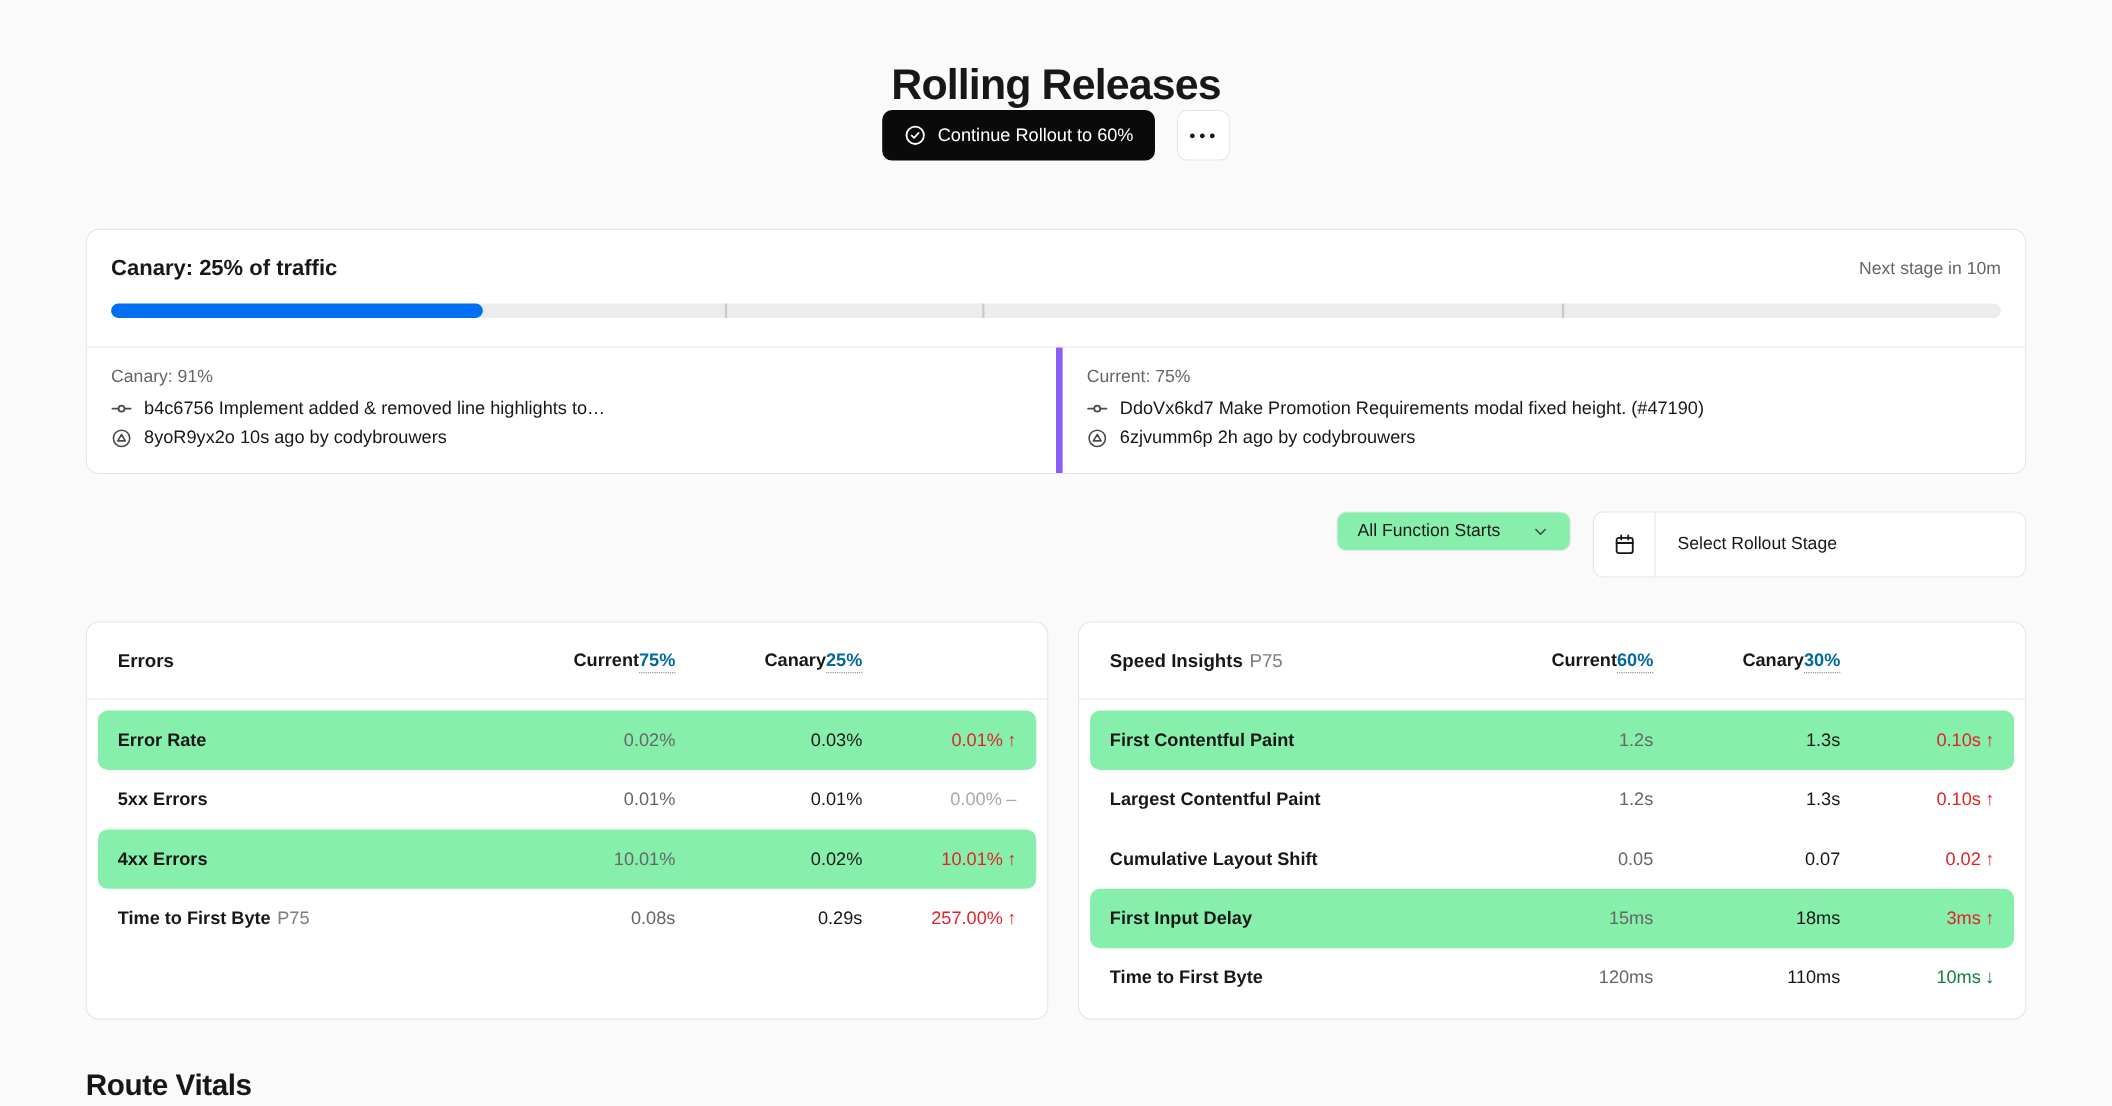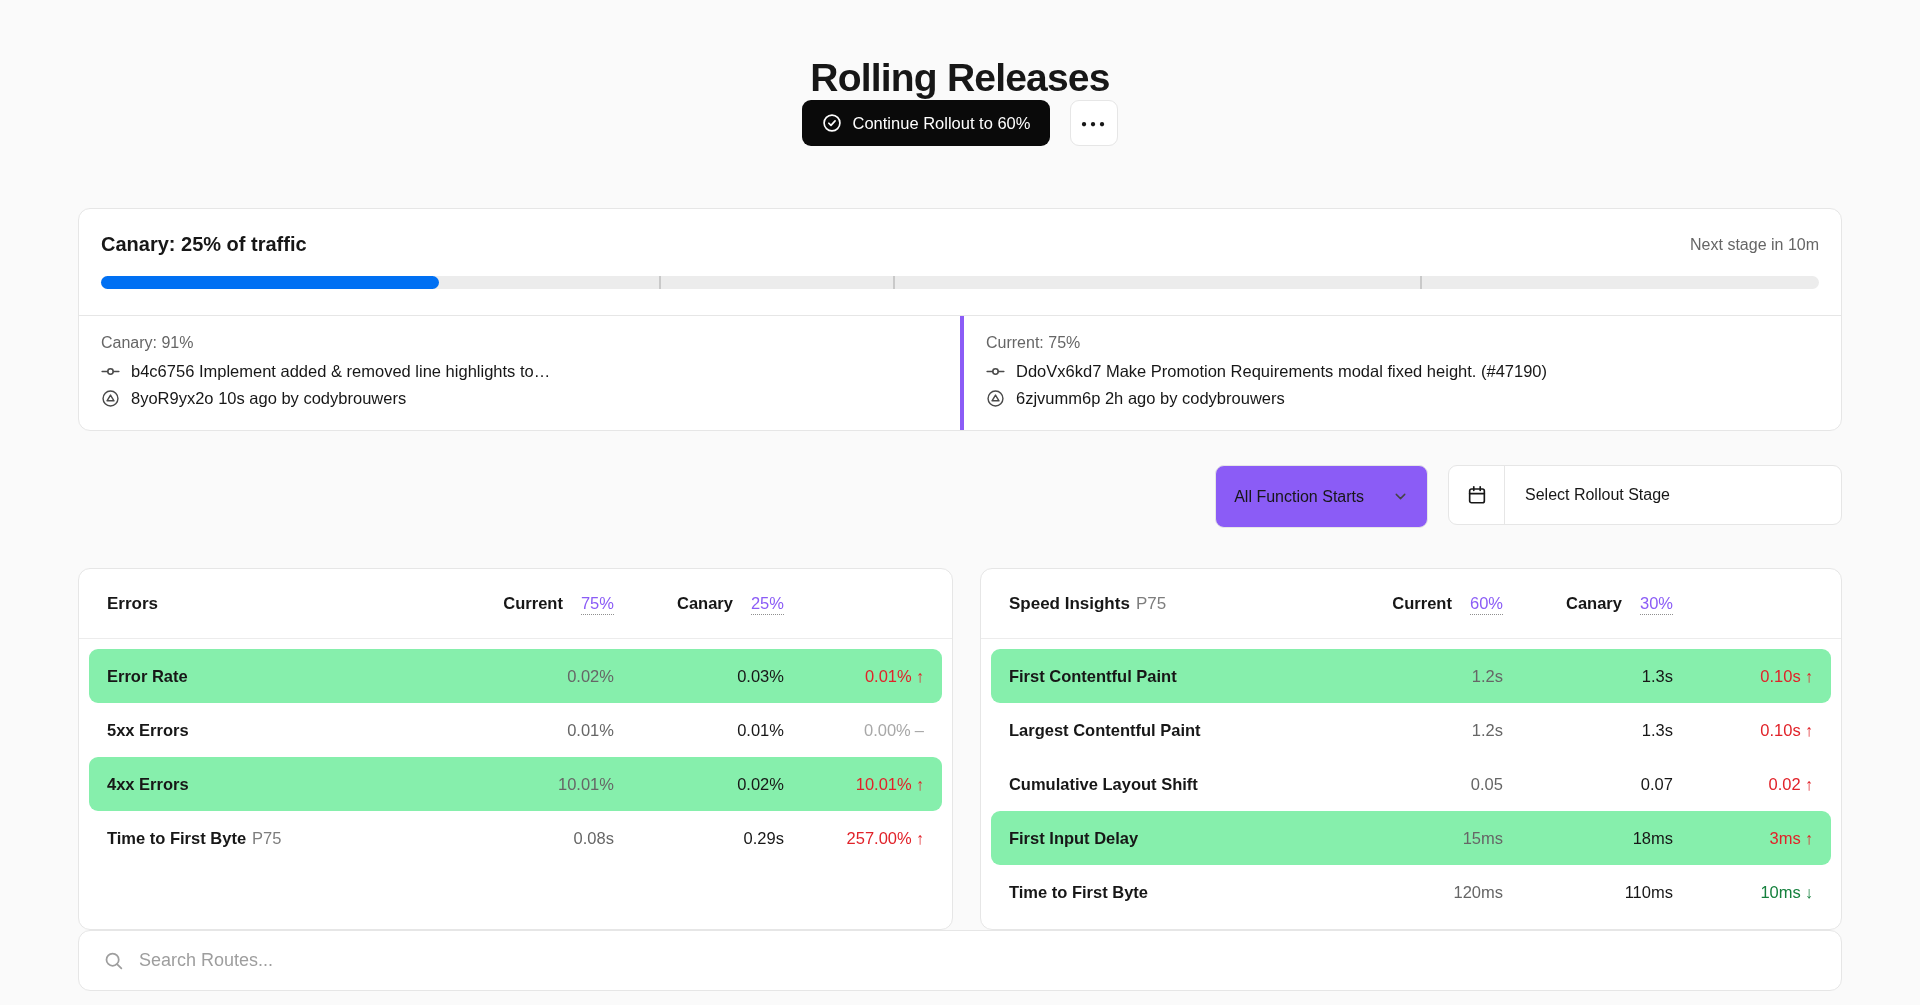--- a/index.html
+++ b/index.html
@@ -32,48 +32,48 @@
   
   .canary-card { margin-top:62px; }
   .canary-head { display:flex; justify-content:space-between; align-items:center; padding:24px 22px 20px; }
   .canary-title { font-size:20px; font-weight:600; }
   .next-stage { font-size:16px; color:#666; }
   .progress { margin:0 22px 26px; position:relative; height:13px; border-radius:7px; background:#ececec; }
   .progress-fill { position:absolute; left:0; top:0; bottom:0; background:#0070f3; border-radius:7px; }
   .progress-divider { position:absolute; top:0; bottom:0; width:2px; background:#c9c9c9; }
   .canary-info { display:grid; grid-template-columns:1fr 1fr; border-top:1px solid #e6e6e6; }
   .info-col { padding:18px 22px 22px; }
-  .info-col + .info-col { border-left:4px solid #8b5cf6; }
+  .info-col + .info-col { border-left:6px solid #8b5cf6; }
   .info-label { color:#666; font-size:16px; margin-bottom:10px; }
   .info-row { display:flex; align-items:center; gap:11px; font-size:16.5px; margin-top:8px; }
   .info-row svg { flex:none; color:#4a4a4a; }
 
   
   .filters { display:flex; justify-content:flex-end; gap:20px; margin:34px 0 40px; }
   .select-btn {
-    height:63px; background:#8b5cf6; border:1px solid #e6e6e6; border-radius:9px;
+    height:36px; background:#86efac; border:1px solid #e6e6e6; border-radius:9px;
     display:flex; align-items:center; gap:28px; padding:0 18px; font-size:16px; cursor:pointer;
     font-family:inherit; color:#171717;
   }
   .stage-btn {
     height:60px; width:394px; background:#fff; border:1px solid #e6e6e6; border-radius:9px;
     display:flex; align-items:stretch; padding:0; cursor:pointer; font-family:inherit; color:#171717;
   }
   .stage-icon { width:56px; display:flex; align-items:center; justify-content:center; border-right:1px solid #e6e6e6; }
   .stage-label { display:flex; align-items:center; padding:0 20px; font-size:16px; }
 
   
   .metrics { display:grid; grid-template-columns:881fr 868fr; gap:27px; }
   .mgrid { display:grid; grid-template-columns:1fr 150px 170px 140px; align-items:center; }
   .metric-head { padding:0 28px; height:70px; border-bottom:1px solid #ececec; }
   .metric-title { font-size:17px; font-weight:600; }
   .metric-title .suffix { color:#7d7d7d; font-weight:400; margin-left:6px; }
   .metric-title .suffix:empty { margin-left:0; }
   .head-col { text-align:right; font-size:16.5px; font-weight:600; white-space:nowrap; }
-  .head-col .pct { color:#8b5cf6; font-weight:400; border-bottom:1px dotted #8f8f8f; padding-bottom:2px; margin-left:18px; }
+  .head-col .pct { color:#0369a1; font-weight:700; border-bottom:1px dotted #8f8f8f; padding-bottom:2px; margin-left:0; }
   .metric-body { padding:10px; }
   .mrow { height:54px; border-radius:9px; padding:0 18px; font-size:16.5px; }
   .row-shaded { background:#86efac; }
   .cell-label { font-weight:600; }
   .cell-label .suffix { color:#7d7d7d; font-weight:400; margin-left:6px; }
   .cell-label .suffix:empty { margin-left:0; }
   .cell-current { text-align:right; color:#666; }
   .cell-canary { text-align:right; color:#171717; }
   .cell-delta { text-align:right; white-space:nowrap; }
   .cell-delta .arrow { margin-left:4px; }
@@ -280,20 +280,21 @@
         <div class="mrow mgrid row-plain">
           <div class="cell-label"><span>Time to First Byte</span><span class="suffix"></span></div>
           <div class="cell-current">120ms</div>
           <div class="cell-canary">110ms</div>
           <div class="cell-delta tone-good"><span>10ms</span><span class="arrow">↓</span></div>
         </div>
       </div>
     </div>
   </div>
 
+  <h2 class="rv-title">Route Vitals</h2>
   <div class="card search-card">
     <div class="search-row">
       <span style="display:flex;">
         <svg width="21" height="21" viewBox="0 0 24 24" fill="none" stroke="currentColor" stroke-width="2" stroke-linecap="round">
           <circle cx="11" cy="11" r="7"></circle>
           <line x1="16.3" y1="16.3" x2="21" y2="21"></line>
         </svg>
       </span>
       <input class="search-input" type="text" placeholder="Search Routes..." style="">
     </div>

